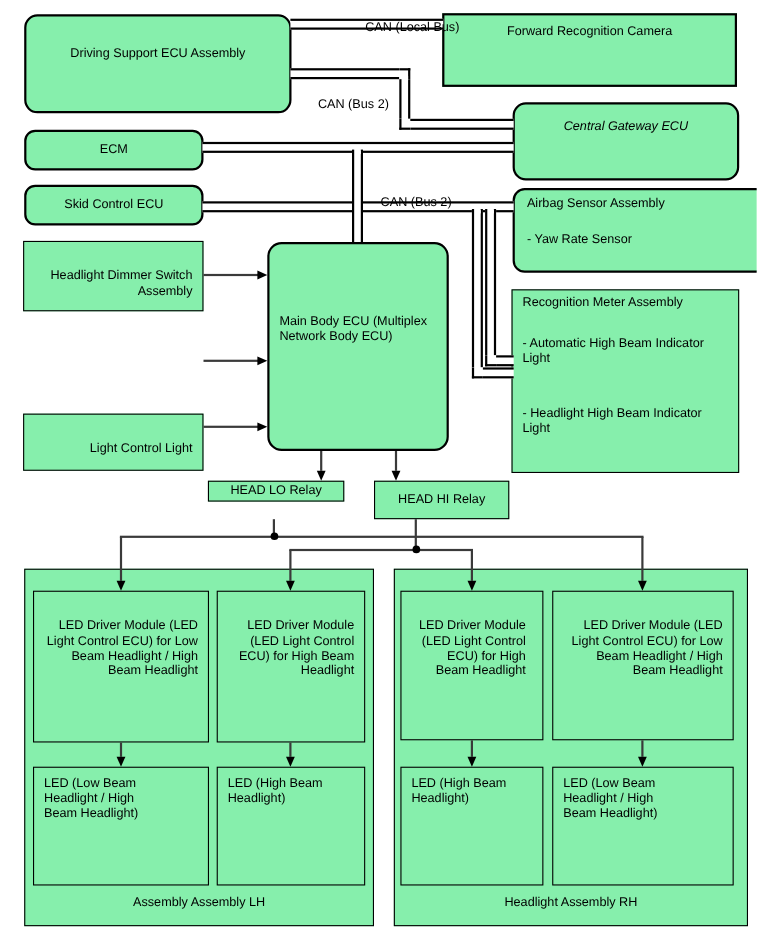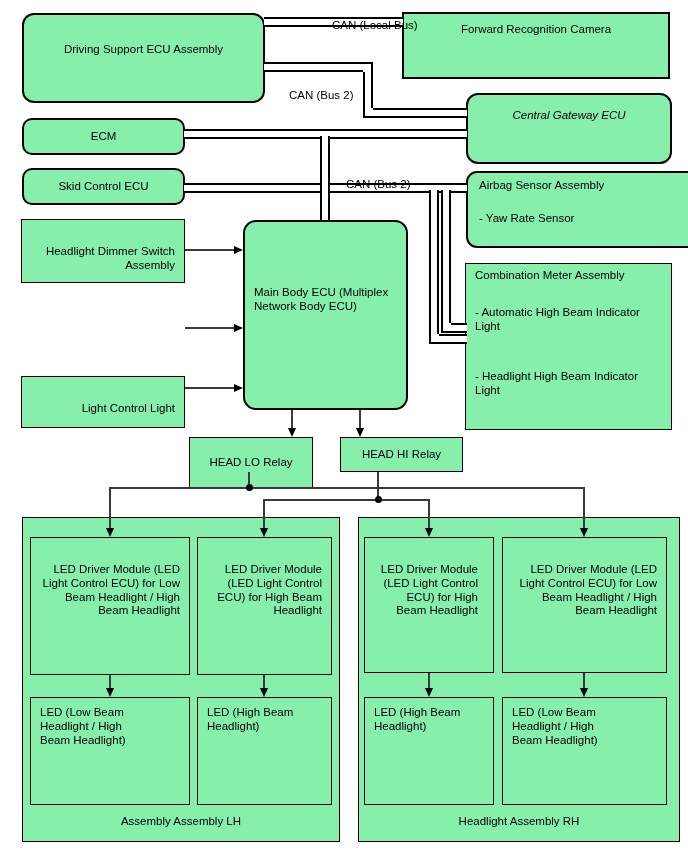--- a/index.html
+++ b/index.html
@@ -70,26 +70,26 @@
 
   <div class="box pad-title" style="left:21px;top:376px;width:164px;height:36px;">
     <span>Light Control Light</span>
   </div>
 
   <div class="box rounded" style="left:243px;top:220px;width:165px;height:190px;padding:64px 10px 0 9px;border-radius:13px;">
     <span>Main Body ECU (Multiplex Network Body ECU)</span>
   </div>
 
   <div class="box" style="left:465px;top:263px;width:207px;height:167px;padding:5px 9px;">
-    <div>Combination Meter Assembly</div>
+    <div>Recognition Meter Assembly</div>
     <div style="margin-top:23px;">- Automatic High Beam Indicator Light</div>
     <div style="margin-top:37px;">- Headlight High Beam Indicator Light</div>
   </div>
 
-  <div class="box flexc" style="left:189px;top:437px;width:124px;height:52px;">
+  <div class="box flexc" style="left:189px;top:437px;width:124px;height:19px;">
     <span>HEAD LO Relay</span>
   </div>
 
   <div class="box flexc" style="left:340px;top:437px;width:123px;height:35px;">
     <span>HEAD HI Relay</span>
   </div>
 
   <div class="box" style="left:22px;top:517px;width:318px;height:325px;">
     <div class="asm-label">Assembly Assembly LH</div>
   </div>

